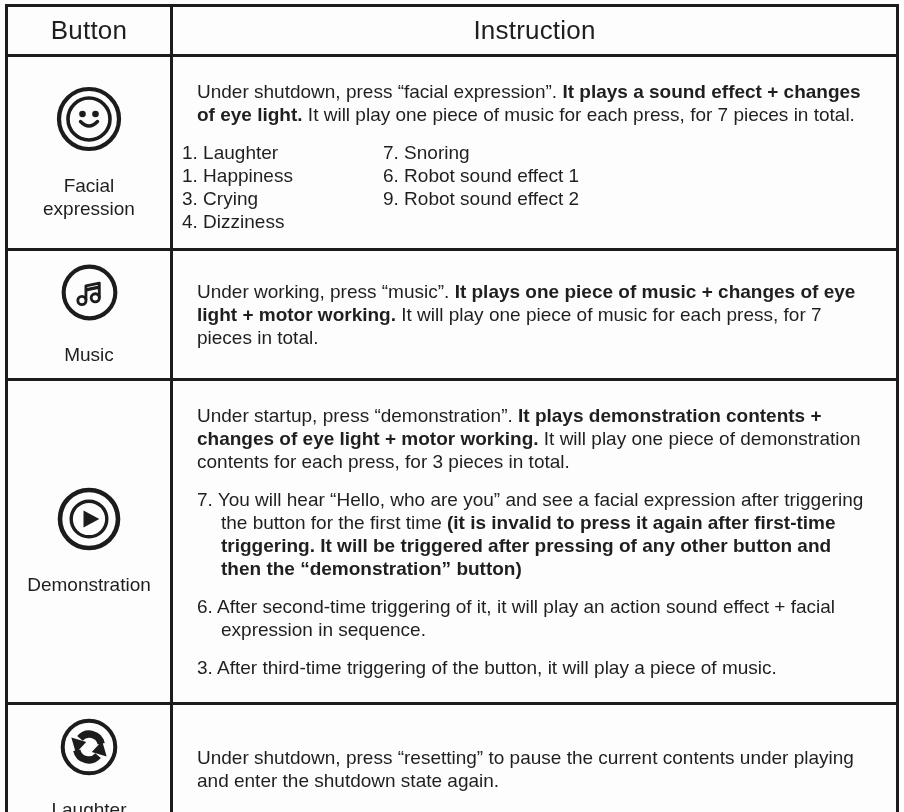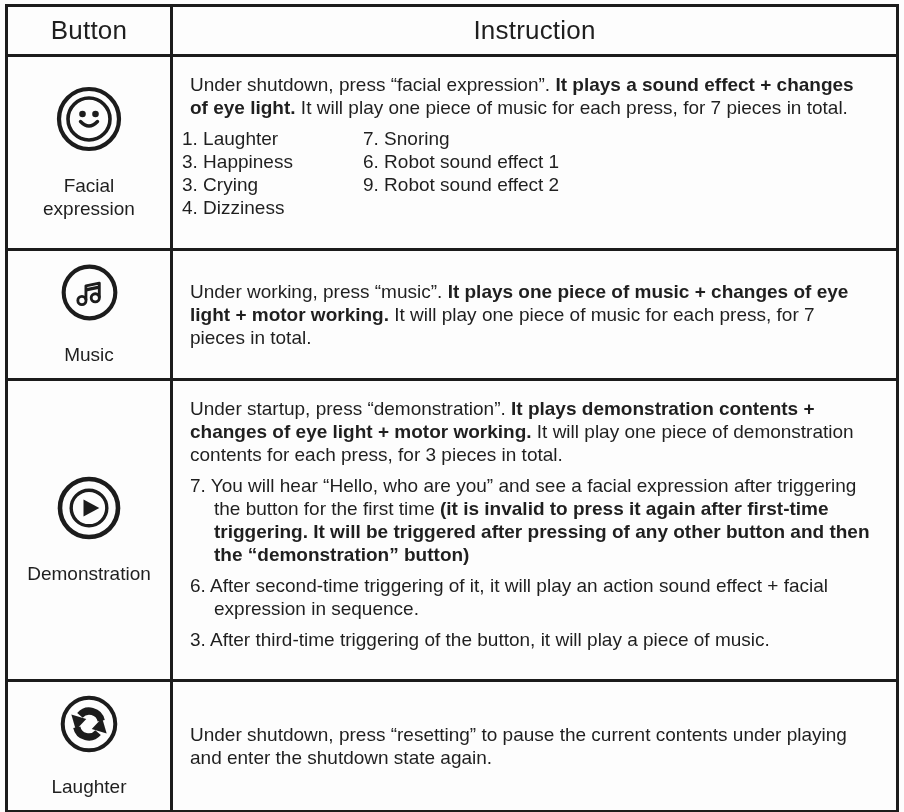--- a/index.html
+++ b/index.html
@@ -44,22 +44,22 @@
     margin-top: 22px;
   }
   td.instr-cell {
     font-size: 19px;
     line-height: 23px;
     padding: 8px 14px 8px 9px;
     vertical-align: middle;
   }
   td.v-top { vertical-align: top; }
   .b { font-weight: 700; }
-  .para { margin: 8px; }
-  .sound-list { display: flex; }
+  .para { margin: 15px; }
+  .sound-list { display: flex; gap: 20px; }
   .sound-col-1 { width: 181px; }
   .hang { padding-left: 24px; text-indent: -24px; }
   svg .stroke { stroke: var(--border, #1c1c1c); }
 </style>
 </head>
 <body>
 
 <div class="page">
   <table class="instr-table">
     <colgroup>
@@ -85,21 +85,21 @@
               <path class="stroke" d="M24.5 35.5 Q33 44.5 41.5 35.5" fill="none" stroke-width="3.4" stroke-linecap="round"></path>
             </svg>
             <div class="button-label">Facial expression</div>
           </div>
         </td>
         <td class="instr-cell v-top">
           <p class="para"><span>Under shutdown, press “facial expression”. </span><span class="b">It plays a sound effect + changes of eye light.</span><span> It will play one piece of music for each press, for 7 pieces in total.</span></p>
           <div class="sound-list">
             <div class="sound-col-1">
                 <div>1. Laughter</div>
-                <div>3. Happiness</div>
+                <div>1. Happiness</div>
                 <div>3. Crying</div>
                 <div>4. Dizziness</div>
               </div>
             <div class="sound-col-2">
                 <div>7. Snoring</div>
                 <div>6. Robot sound effect 1</div>
                 <div>9. Robot sound effect 2</div>
               </div>
           </div>
         </td>

